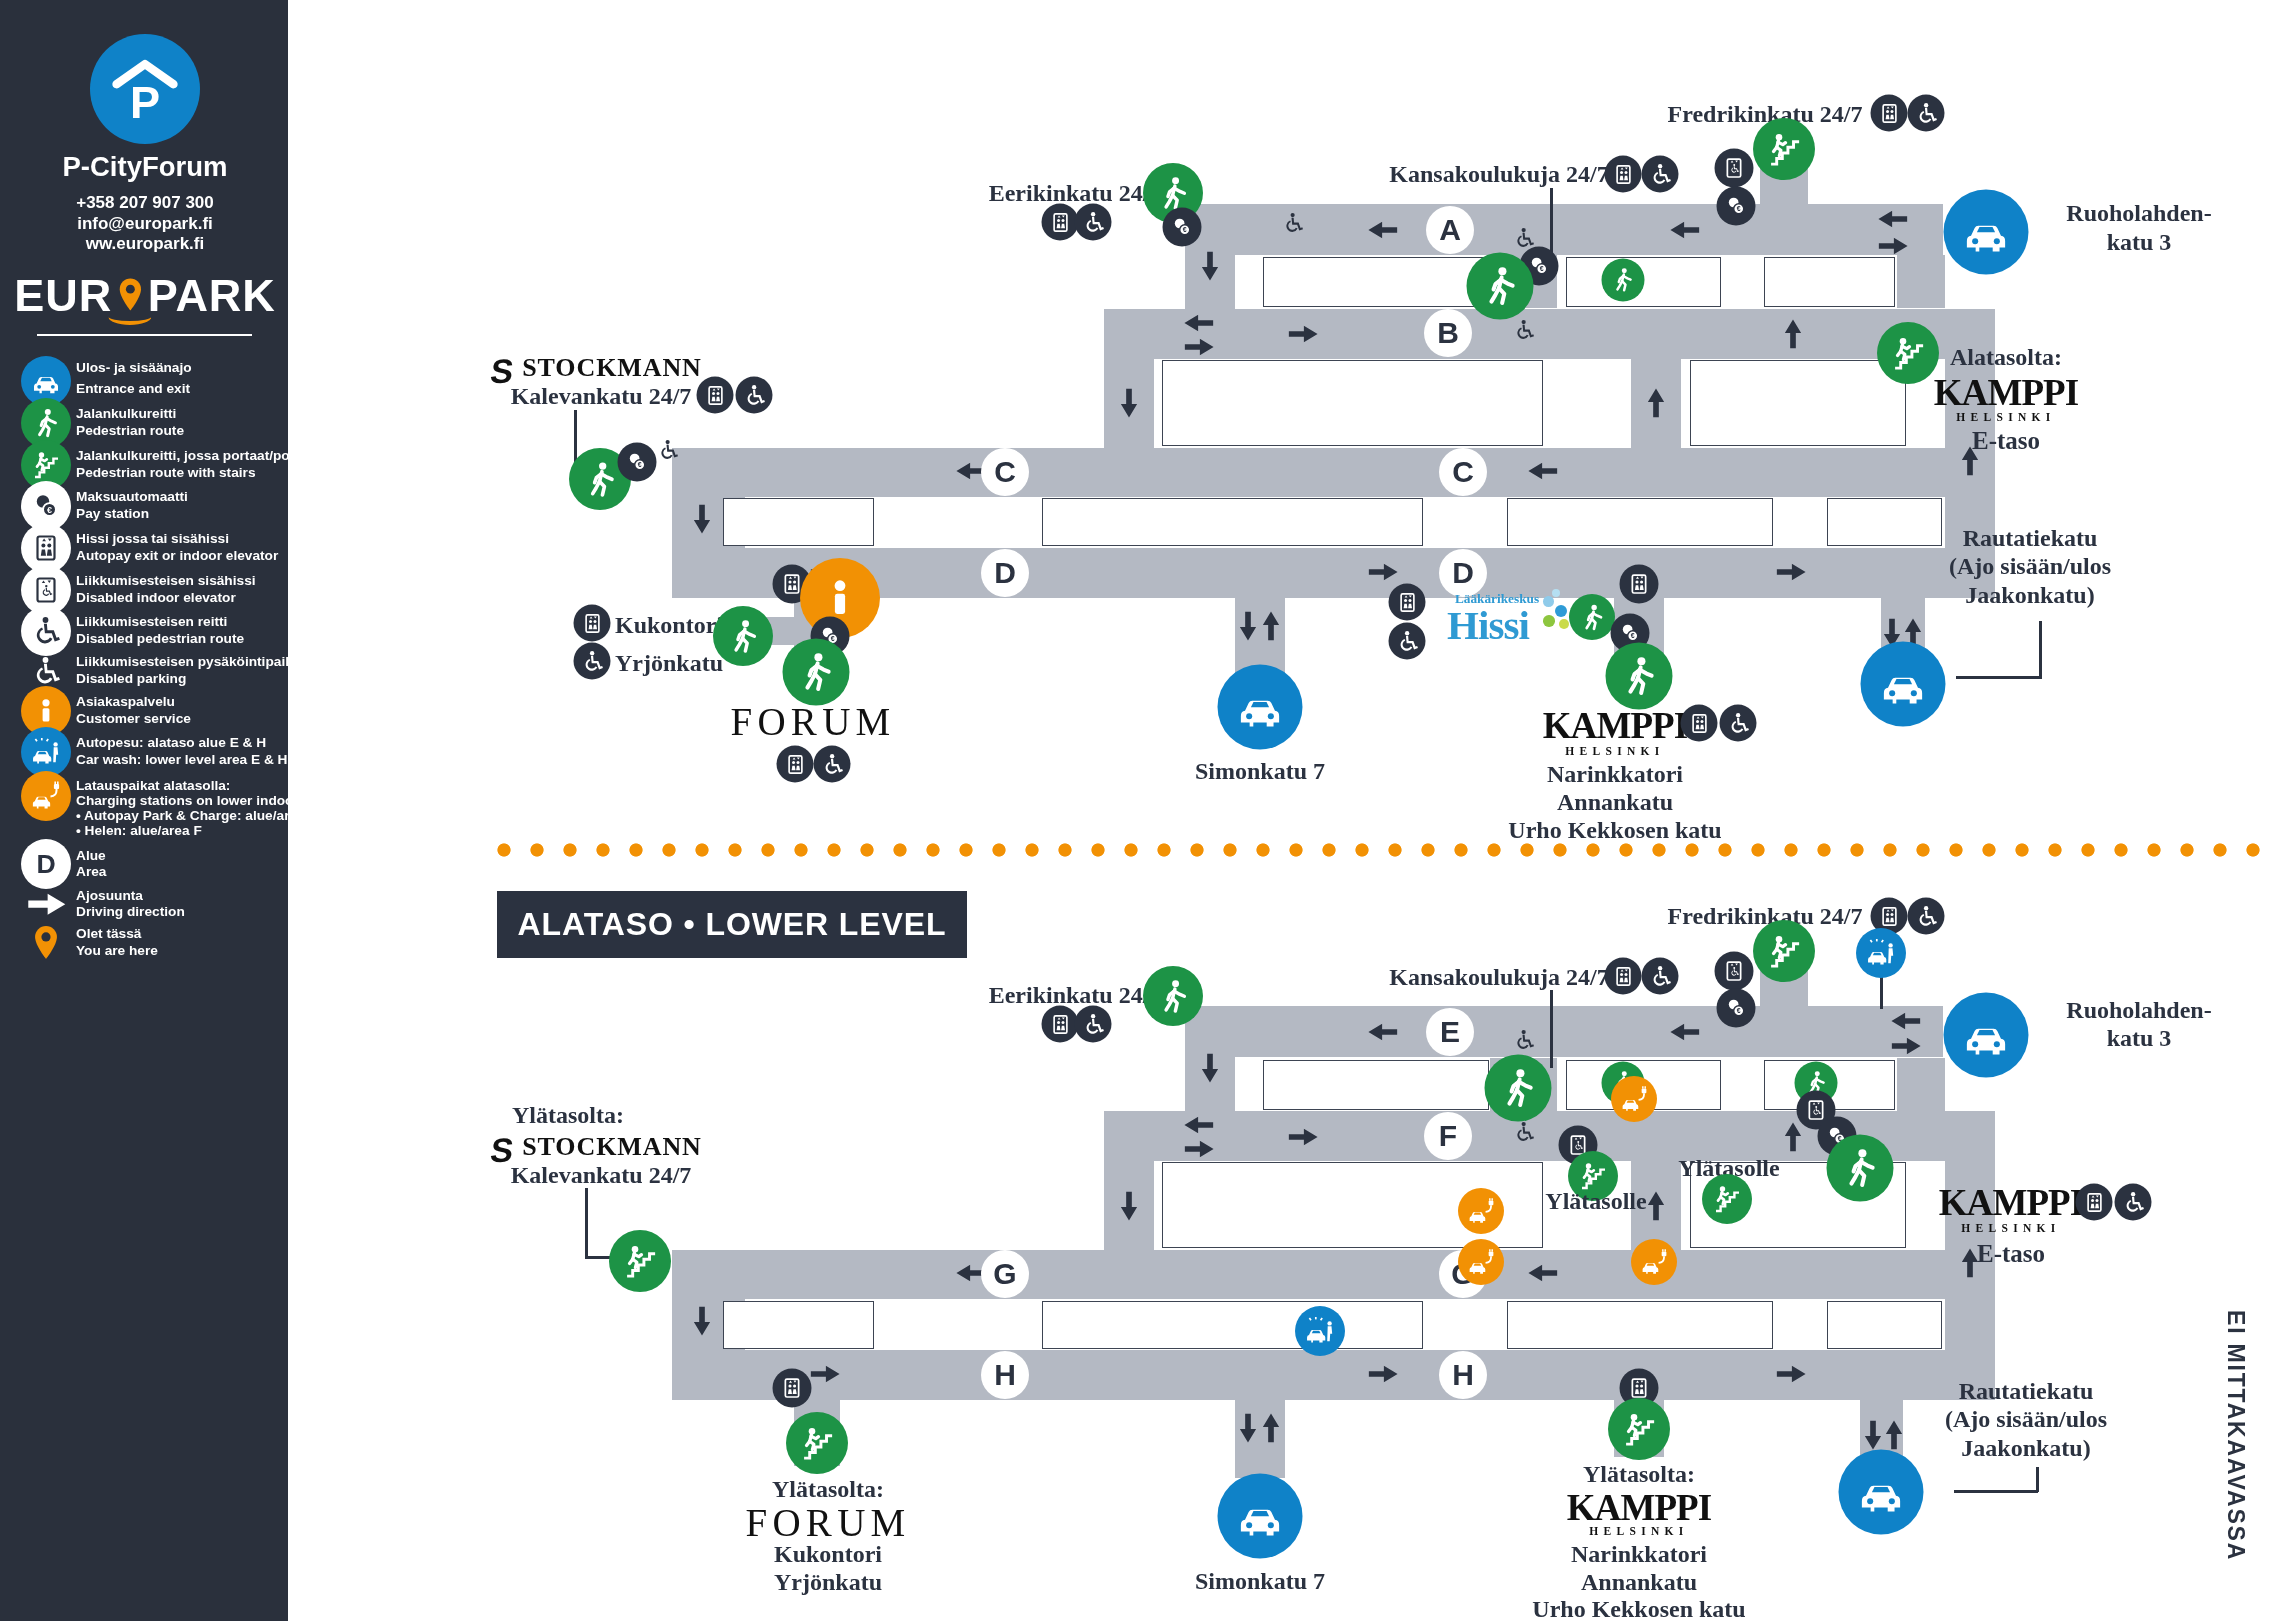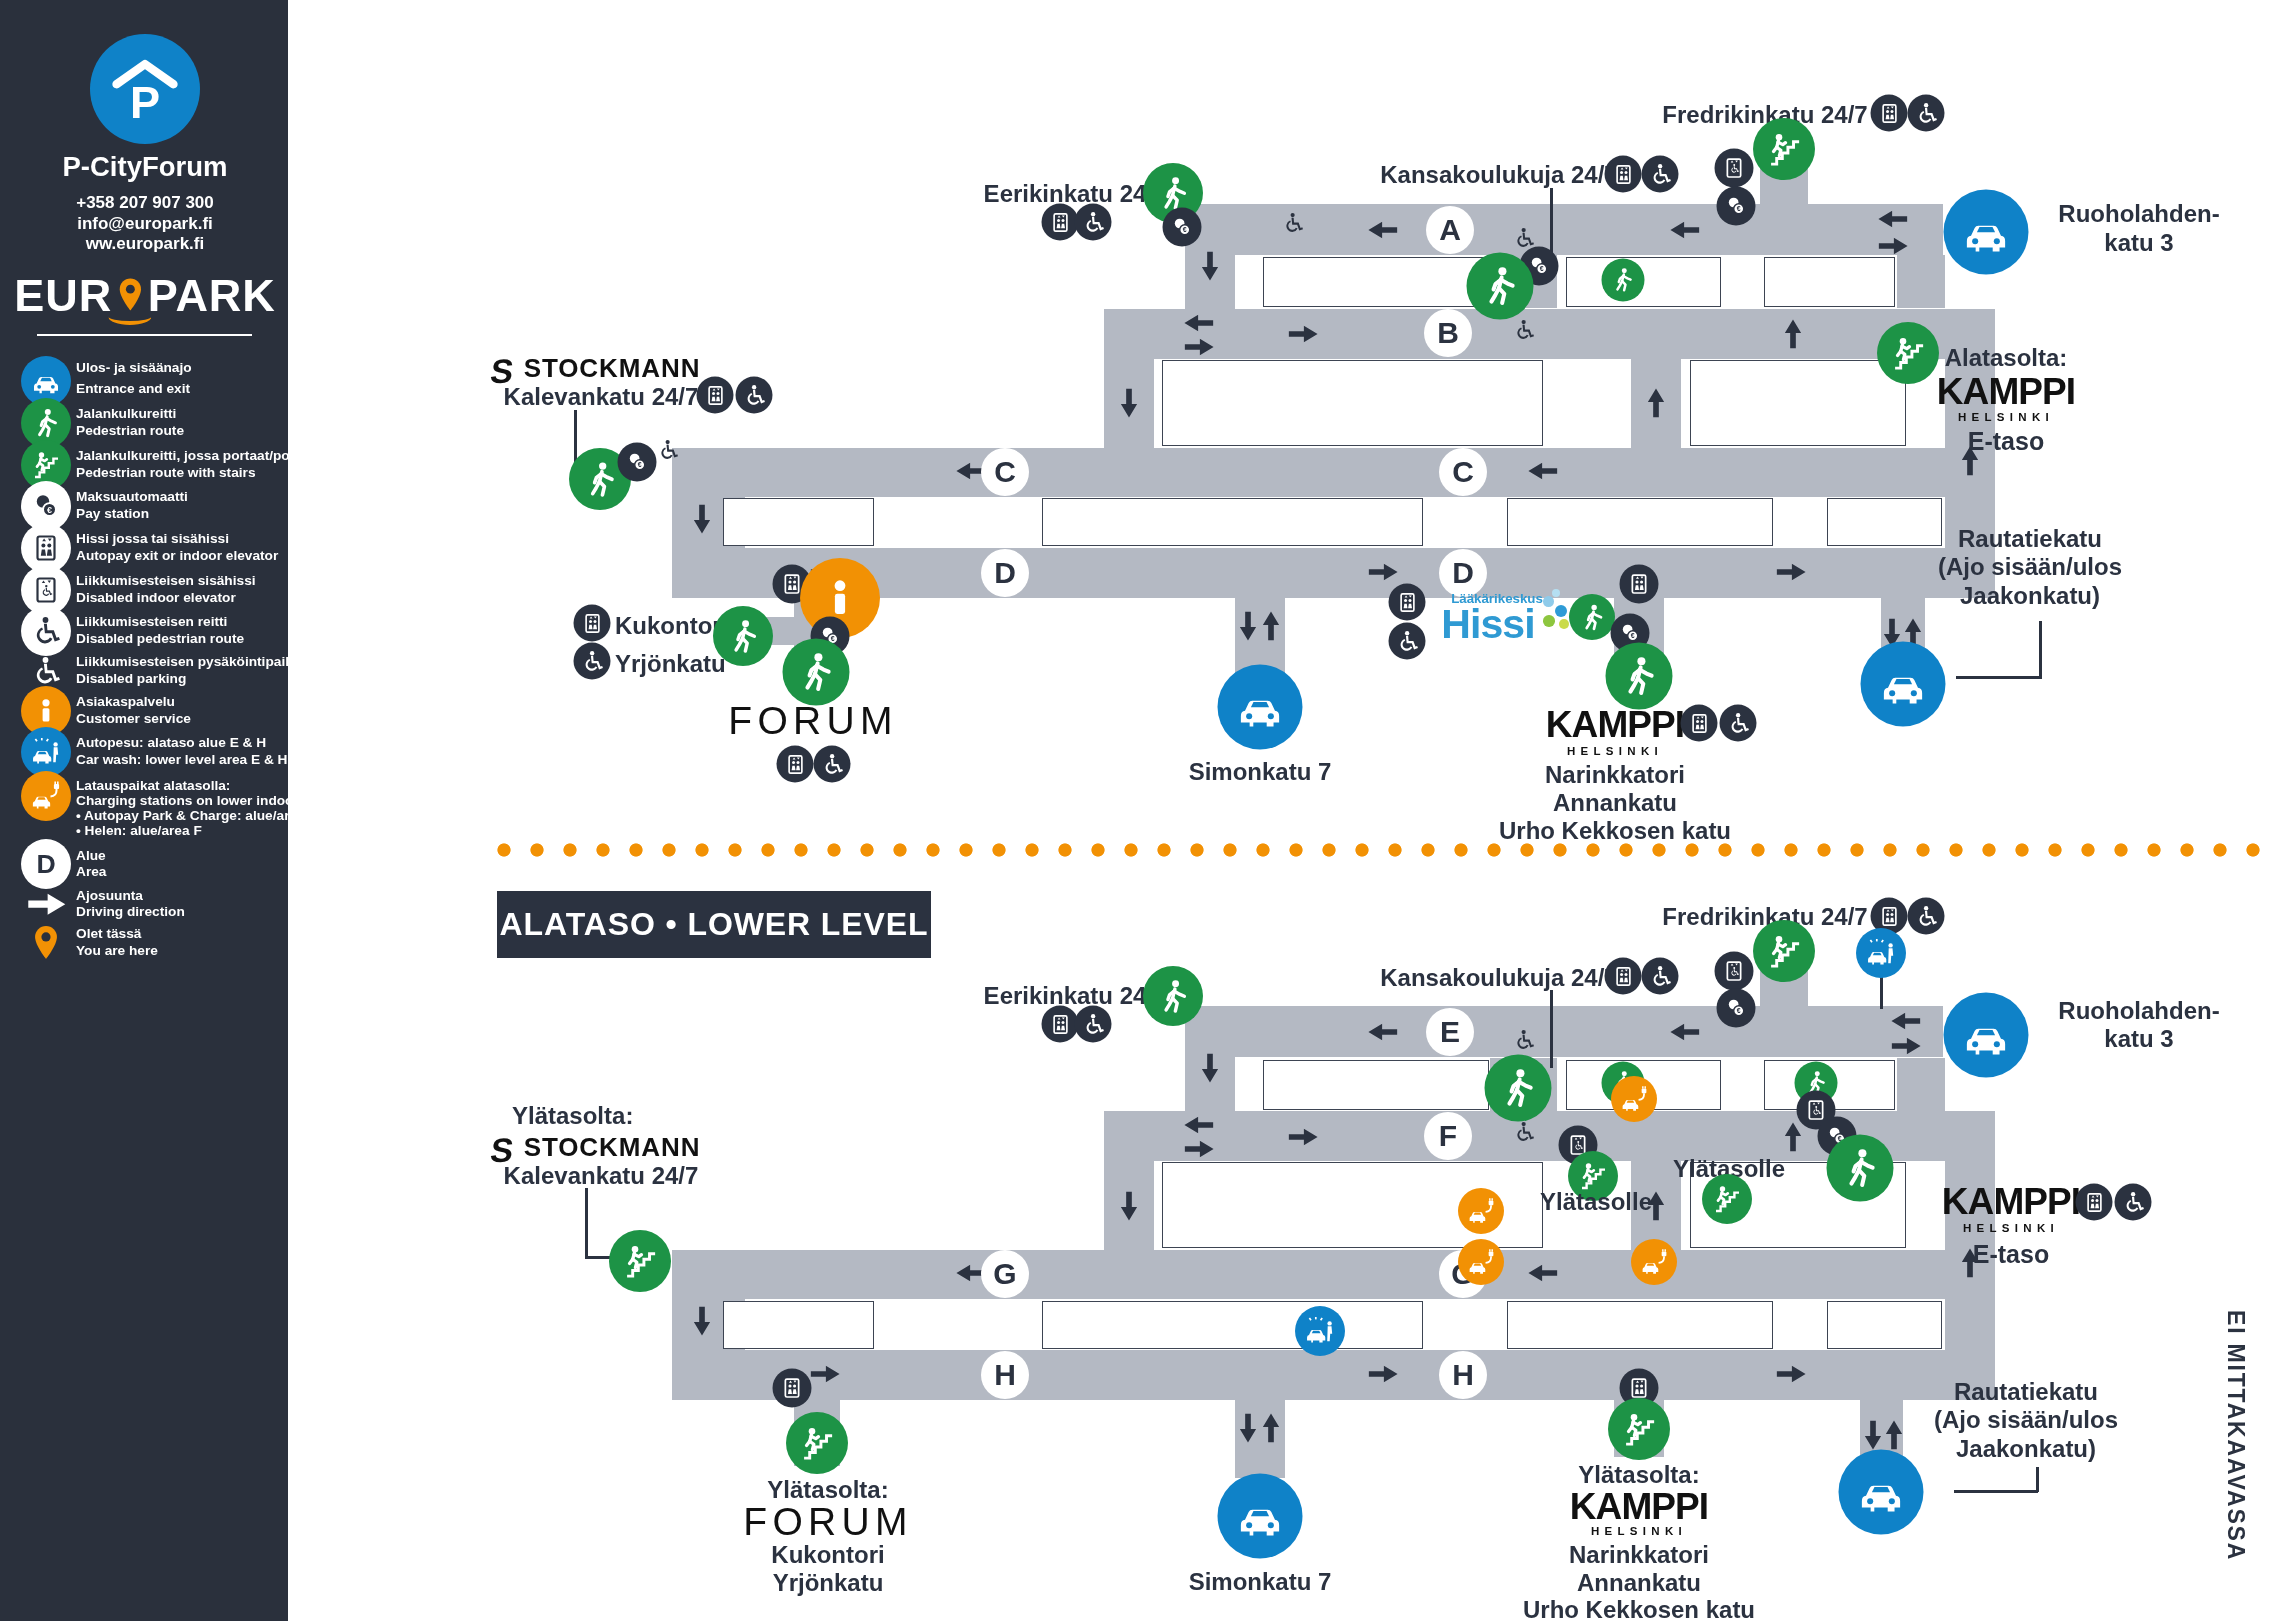--- a/index.html
+++ b/index.html
@@ -40,21 +40,21 @@
   .z96{width:85px;height:85px}.z96 svg{width:51px;height:51px}
   
   .rd{position:absolute;background:#b4b9c3;}
   .is{position:absolute;background:#fff;border:1.8px solid #3d4452;box-sizing:border-box;}
   .arr{position:absolute;color:#2b3240;transform:translate(-50%,-50%);}
   .arr svg{width:32px;height:17.7px;display:block;fill:currentColor;}
   .arr.aL{transform:translate(-50%,-50%) scaleX(-1);}
   .arr.aU{transform:translate(-50%,-50%) rotate(-90deg);}
   .arr.aD{transform:translate(-50%,-50%) rotate(90deg);}
   .area{position:absolute;width:48px;height:48px;border-radius:50%;background:#fff;color:#2b3240;font-weight:800;font-size:30px;display:flex;align-items:center;justify-content:center;transform:translate(-50%,-50%);}
-  .lb{position:absolute;font-weight:700;color:#2b3240;white-space:nowrap;transform:translateX(-50%);text-align:center;font-size:24px;}
+  .lb{position:absolute;font-weight:700;color:#2b3240;white-space:nowrap;transform:translateX(-50%);text-align:center;font-size:24px;font-family:Liberation Serif, serif;}
   .lb.left{transform:none;text-align:left;}.t28{font-size:25px}
   .forumf{color:#111;font-weight:400;font-size:39px;letter-spacing:5.3px;}
   .kamppif{color:#111;font-weight:800;font-size:37px;letter-spacing:-0.9px;}
   .helsf{color:#111;font-weight:700;font-size:11.5px;letter-spacing:5.3px;}
   .stockf{color:#111;font-weight:800;font-size:26px;letter-spacing:0.9px;}
   .sglyph{color:#111;font-weight:800;font-size:34px;transform:translate(-50%,-50%) skewX(-8deg);position:absolute;}
   .aavaf{color:#2f9ad3;font-weight:700;font-size:41px;letter-spacing:-0.9px;}
   .aavasub{color:#2f9ad3;font-weight:700;font-size:13.3px;}
   .ln{position:absolute;background:#2b3240;}
   .dot{position:absolute;border-radius:50%;}
@@ -698,21 +698,21 @@
   <div class="ln" style="left:2039px;top:621px;width:2.7px;height:57px"></div>
   <div class="ln" style="left:1956px;top:676px;width:86px;height:2.7px"></div>
   <span class="ci ib z96" style="left:1903px;top:684px">
       <svg viewBox="0 0 32 32">
         <use href="#sym-car"></use>
       </svg>
     </span>
 
   <div class="dots"></div>
 
-  <div class="title" style="left:497px;top:891px;width:434px;height:67px">ALATASO • LOWER LEVEL</div>
+  <div class="title" style="left:497px;top:891px;width:470px;height:67px">ALATASO • LOWER LEVEL</div>
 
   <div class="rd" style="left:1185px;top:1006px;width:758px;height:51px"></div>
   <div class="rd" style="left:1104px;top:1111px;width:891px;height:50px"></div>
   <div class="rd" style="left:672px;top:1250px;width:1323px;height:49px"></div>
   <div class="rd" style="left:672px;top:1350px;width:1323px;height:50px"></div>
   <div class="rd" style="left:672px;top:1250px;width:73px;height:150px"></div>
   <div class="rd" style="left:1185px;top:1006px;width:50px;height:154px"></div>
   <div class="rd" style="left:1490px;top:1058px;width:67px;height:53px"></div>
   <div class="rd" style="left:1104px;top:1161px;width:50px;height:90px"></div>
   <div class="rd" style="left:1631px;top:1161px;width:50px;height:90px"></div>

